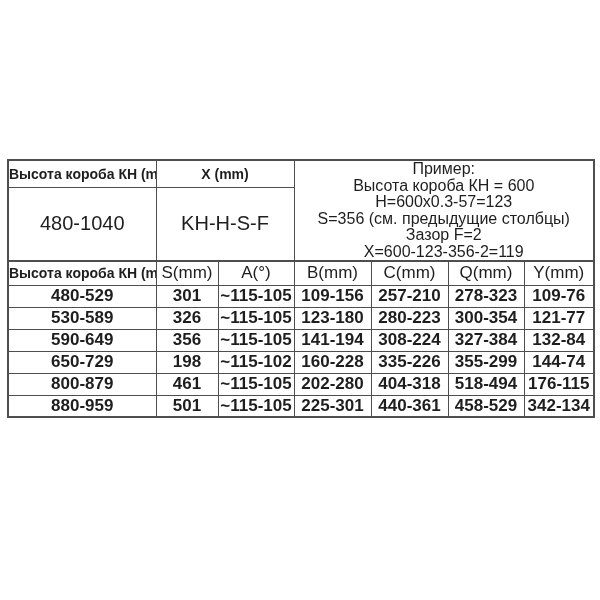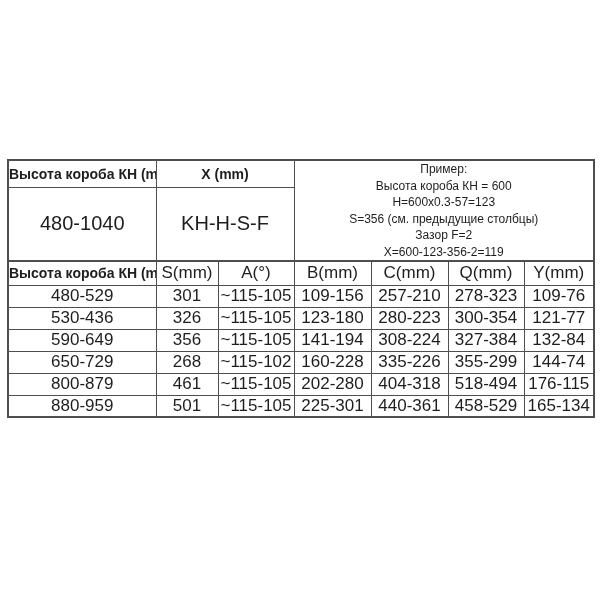--- a/index.html
+++ b/index.html
@@ -47,26 +47,26 @@
   .t-top .row-head { height: 22px; }
   .t-top .row-val  { height: 59px; }
   .big {
     font-size: 20px;
     font-weight: normal;
   }
   .example {
     text-align: left;
     vertical-align: top;
     padding: 4px 4px 0 17px;
-    font-size: 12px;
+    font-size: 16px;
     line-height: 16.5px;
     font-weight: normal;
   }
   .t-main thead tr { height: 24px; }
-  .t-main tbody tr { height: 22px; }
+  .t-main tbody tr { height: 22px; font-weight: bold; }
   .t-main th.ch {
     font-size: 17px;
     font-weight: normal;
     margin-top: 28px;
   }
   .t-main td {
     font-size: 17px;
   }
 </style>
 </head>
@@ -125,40 +125,40 @@
         <tr>
           <td>480-529</td>
           <td>301</td>
           <td>~115-105</td>
           <td>109-156</td>
           <td>257-210</td>
           <td>278-323</td>
           <td>109-76</td>
         </tr>
         <tr>
-          <td>530-436</td>
+          <td>530-589</td>
           <td>326</td>
           <td>~115-105</td>
           <td>123-180</td>
           <td>280-223</td>
           <td>300-354</td>
           <td>121-77</td>
         </tr>
         <tr>
           <td>590-649</td>
           <td>356</td>
           <td>~115-105</td>
           <td>141-194</td>
           <td>308-224</td>
           <td>327-384</td>
           <td>132-84</td>
         </tr>
         <tr>
           <td>650-729</td>
-          <td>268</td>
+          <td>198</td>
           <td>~115-102</td>
           <td>160-228</td>
           <td>335-226</td>
           <td>355-299</td>
           <td>144-74</td>
         </tr>
         <tr>
           <td>800-879</td>
           <td>461</td>
           <td>~115-105</td>
@@ -167,18 +167,18 @@
           <td>518-494</td>
           <td>176-115</td>
         </tr>
         <tr>
           <td>880-959</td>
           <td>501</td>
           <td>~115-105</td>
           <td>225-301</td>
           <td>440-361</td>
           <td>458-529</td>
-          <td>165-134</td>
+          <td>342-134</td>
         </tr>
       </tbody>
   </table>
 
 </div>
 
 </body></html>

